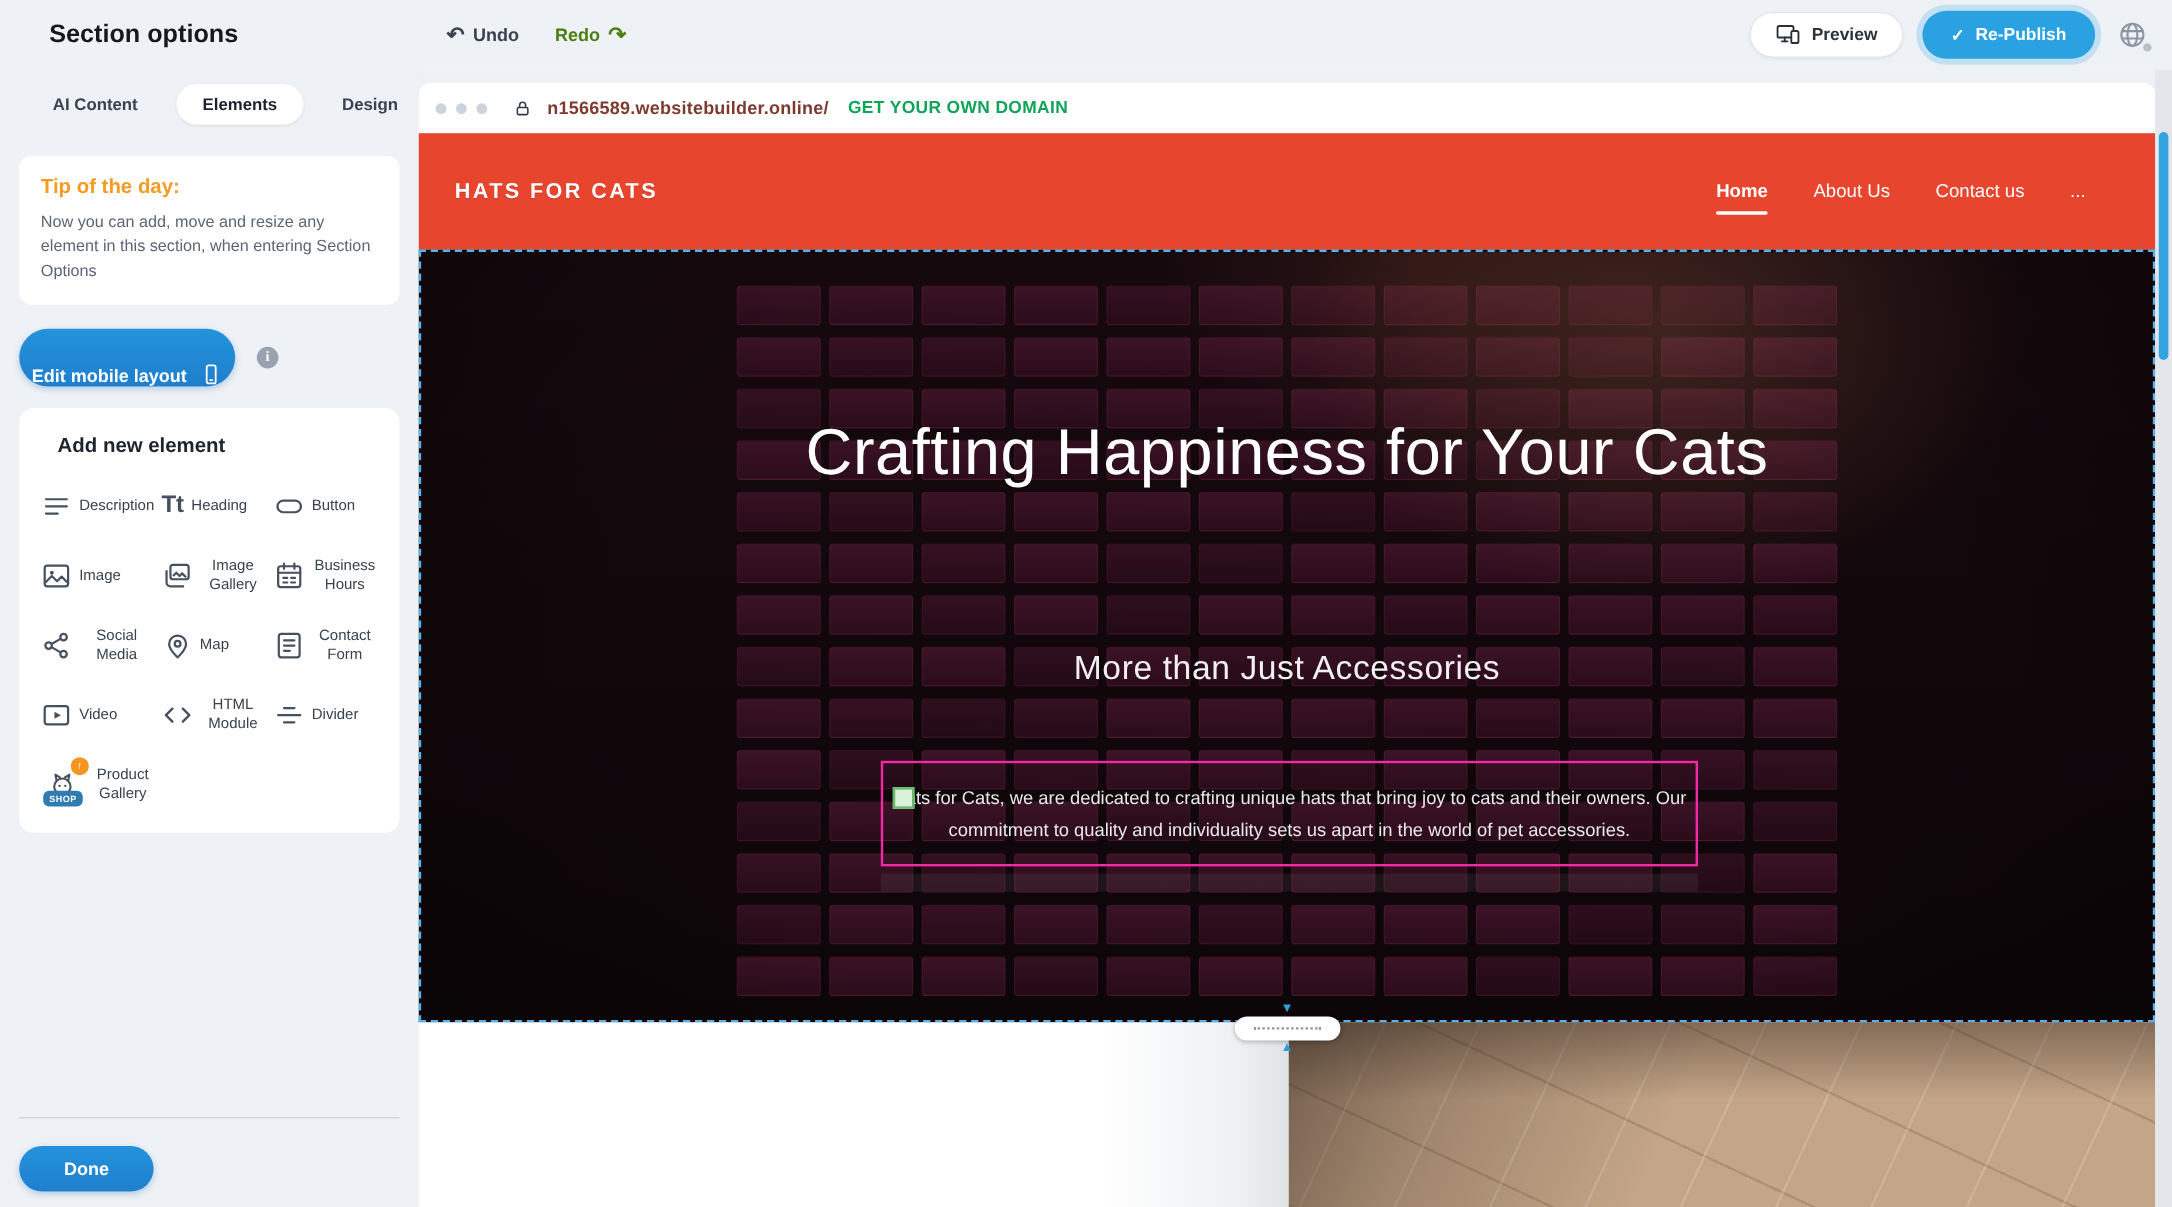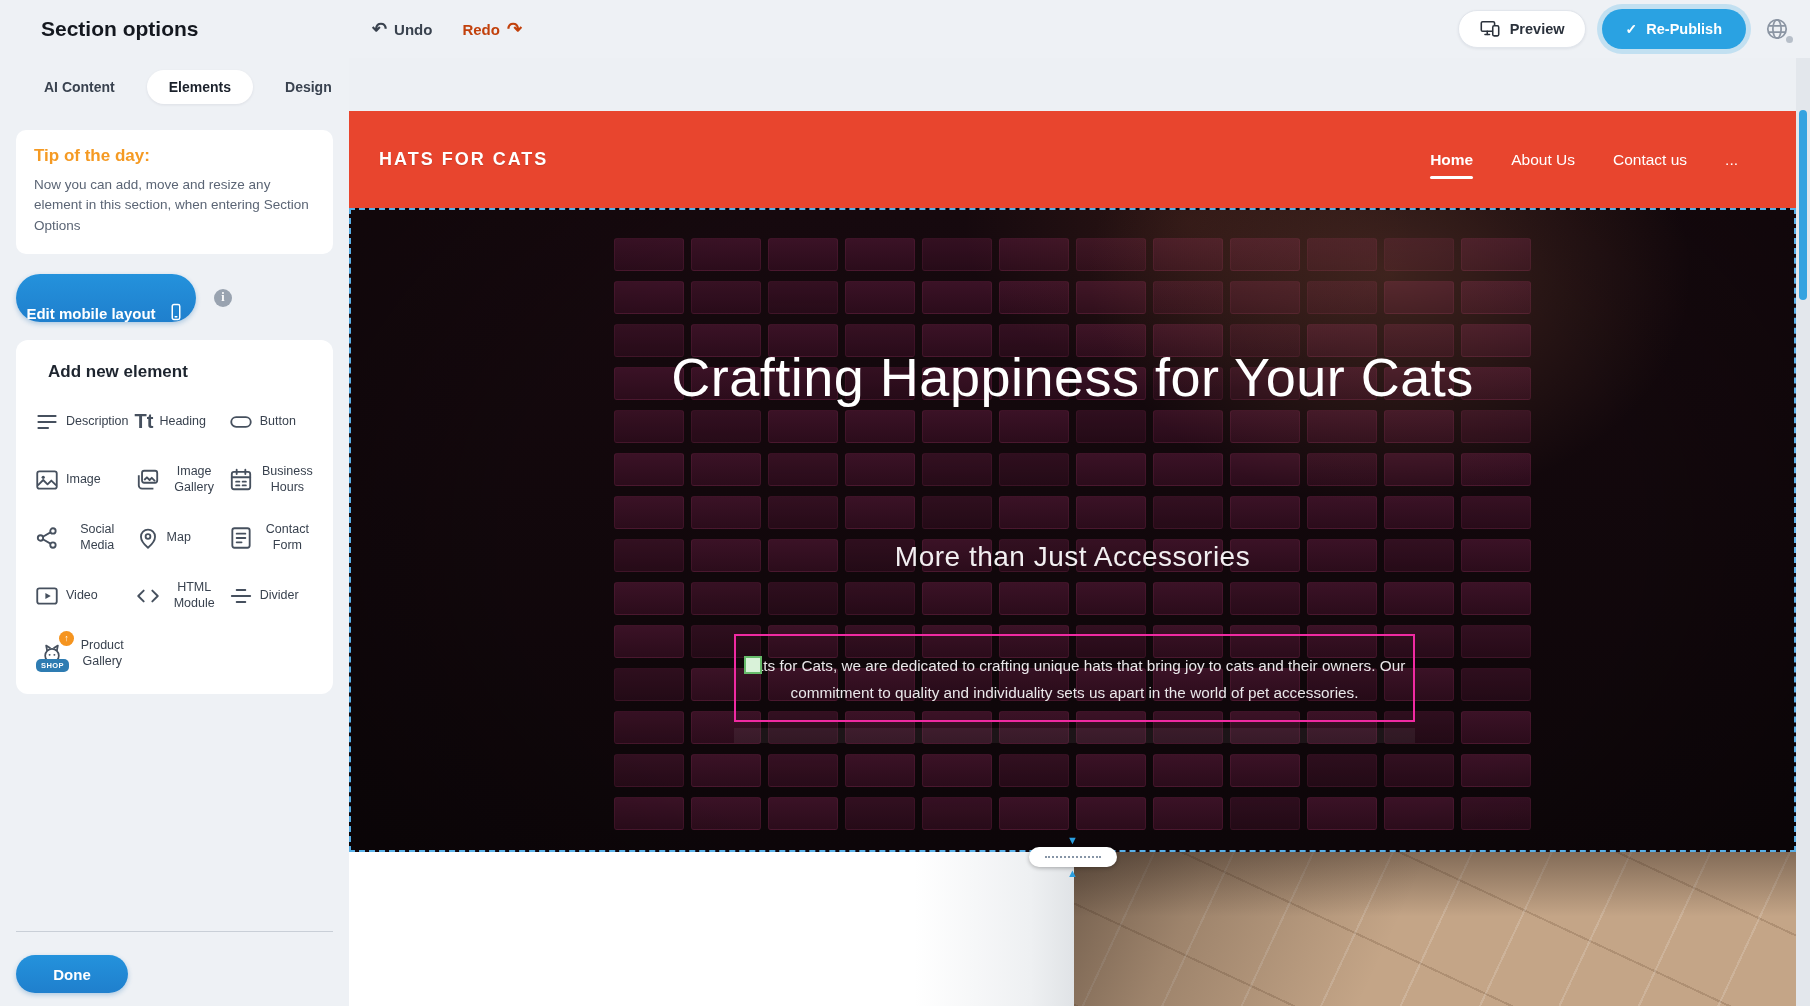--- a/index.html
+++ b/index.html
@@ -6,21 +6,21 @@
   html,body { width:1810px; height:1006px; overflow:hidden; }
   body { font-family:"Liberation Sans", sans-serif; background:#edf0f4; }
   .stage { position:relative; width:1810px; height:1006px; background:#edf0f4; }
 
   
   .topbar { position:absolute; left:0; top:0; width:1810px; height:58px; background:#eef1f5; }
   .tb-title { position:absolute; left:20px; top:17px; font-size:21px; font-weight:700; color:#14181f;margin-left:21px; }
   .history-group { position:absolute; left:372px; top:0; height:58px; display:flex; align-items:center; gap:30px; }
   .hist-btn { display:flex; align-items:center; gap:7px; font-size:15px; font-weight:600; color:#39424e; cursor:pointer; }
   .hist-btn .u-icon { font-size:18px; line-height:1; }
-  .hist-btn.disabled { color:#c2410c; }
+  .hist-btn.disabled { color:#4d7c0f; }
   .tb-right { position:absolute; right:18px; top:0; height:58px; display:flex; align-items:center; gap:16px; }
   .btn-preview { display:flex; align-items:center; gap:9px; height:38px; padding:0 20px; background:#ffffff; border:1px solid #e2e6ec; border-radius:19px; box-shadow:0 1px 3px rgba(20,30,50,.07); font-size:14.5px; font-weight:700; color:#2b323c; cursor:pointer; }
   .btn-republish { display:flex; align-items:center; gap:9px; height:40px; padding:0 24px; background:#2aa2e2; border-radius:20px; box-shadow:0 0 0 5px rgba(42,162,226,.22); font-size:14.5px; font-weight:700; color:#ffffff; cursor:pointer; }
   .btn-republish .chk { font-size:14px; }
   .globe-wrap { position:relative; width:30px; height:30px; display:flex; align-items:center; justify-content:center; cursor:pointer; }
   .globe-dot { position:absolute; right:-1px; bottom:1px; width:7px; height:7px; border-radius:50%; background:#b7bfc9; }
 
   
   .sidebar { position:absolute; left:0; top:58px; width:349px; height:948px; background:#eef1f5; }
   .tabs { display:flex; align-items:flex-end; gap:28px; padding:12px 0 0 40px; }
@@ -315,20 +315,35 @@
 
       </div>
     </div>
 
     <div class="side-divider"></div>
     <div class="btn-done">Done</div>
   </div>
 
   <div class="canvas">
 
+    <div class="browserbar">
+      <div class="win-dots">
+        <span class="dot"></span>
+        <span class="dot"></span>
+        <span class="dot"></span>
+      </div>
+      <span class="lock-icon">
+        <svg width="15" height="15" viewBox="0 0 24 24" fill="none" stroke="#333c49" stroke-width="2.1">
+            <rect x="5" y="10.5" width="14" height="9.5" rx="2"></rect>
+            <path d="M8 10.5V7.5a4 4 0 0 1 8 0v3"></path>
+          </svg>
+      </span>
+      <span class="url-text">n1566589.websitebuilder.online/</span>
+      <span class="domain-cta">GET YOUR OWN DOMAIN</span>
+    </div>
 
     <div class="site-header">
       <div class="logo">HATS FOR CATS</div>
       <div class="nav">
         <div class="nav-item active">Home</div>
         <div class="nav-item">About Us</div>
         <div class="nav-item">Contact us</div>
         <div class="nav-item">...</div>
       </div>
     </div>

